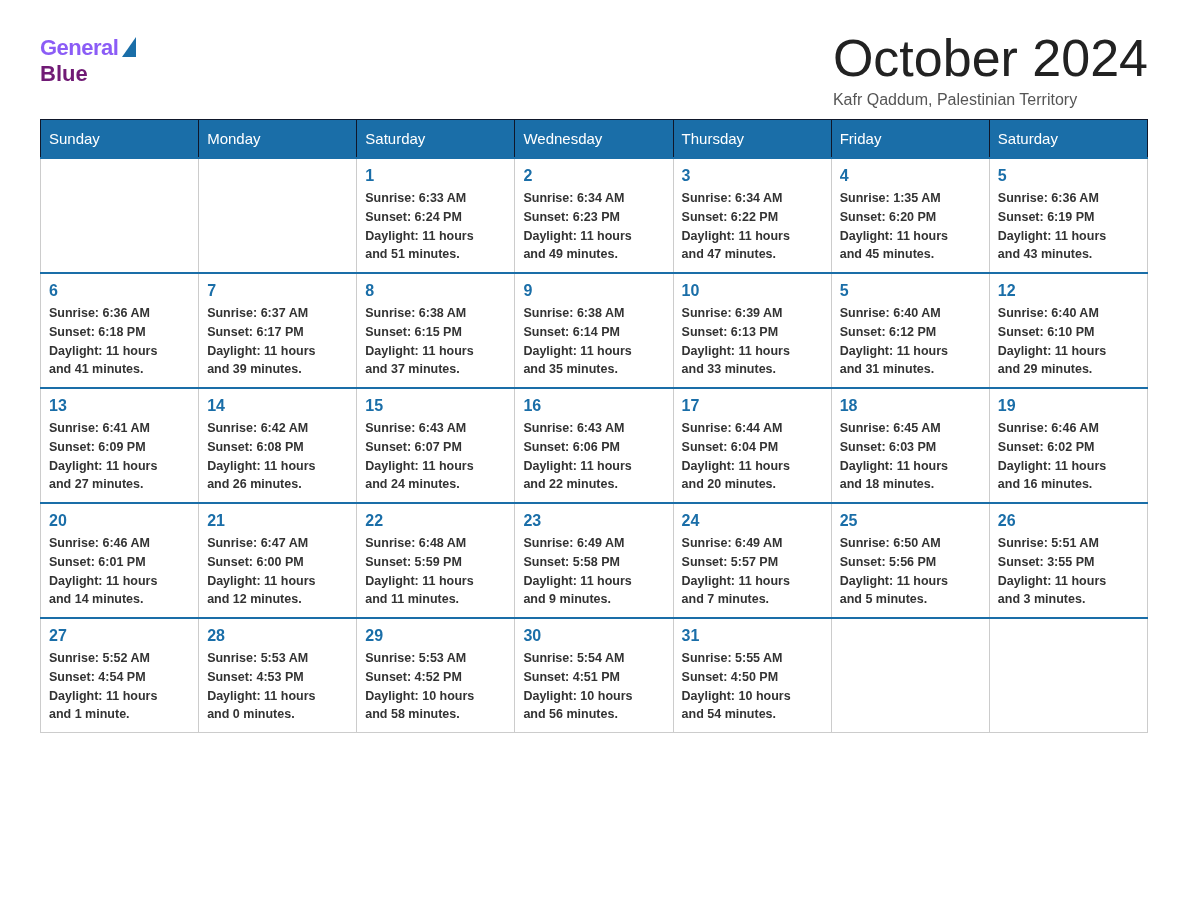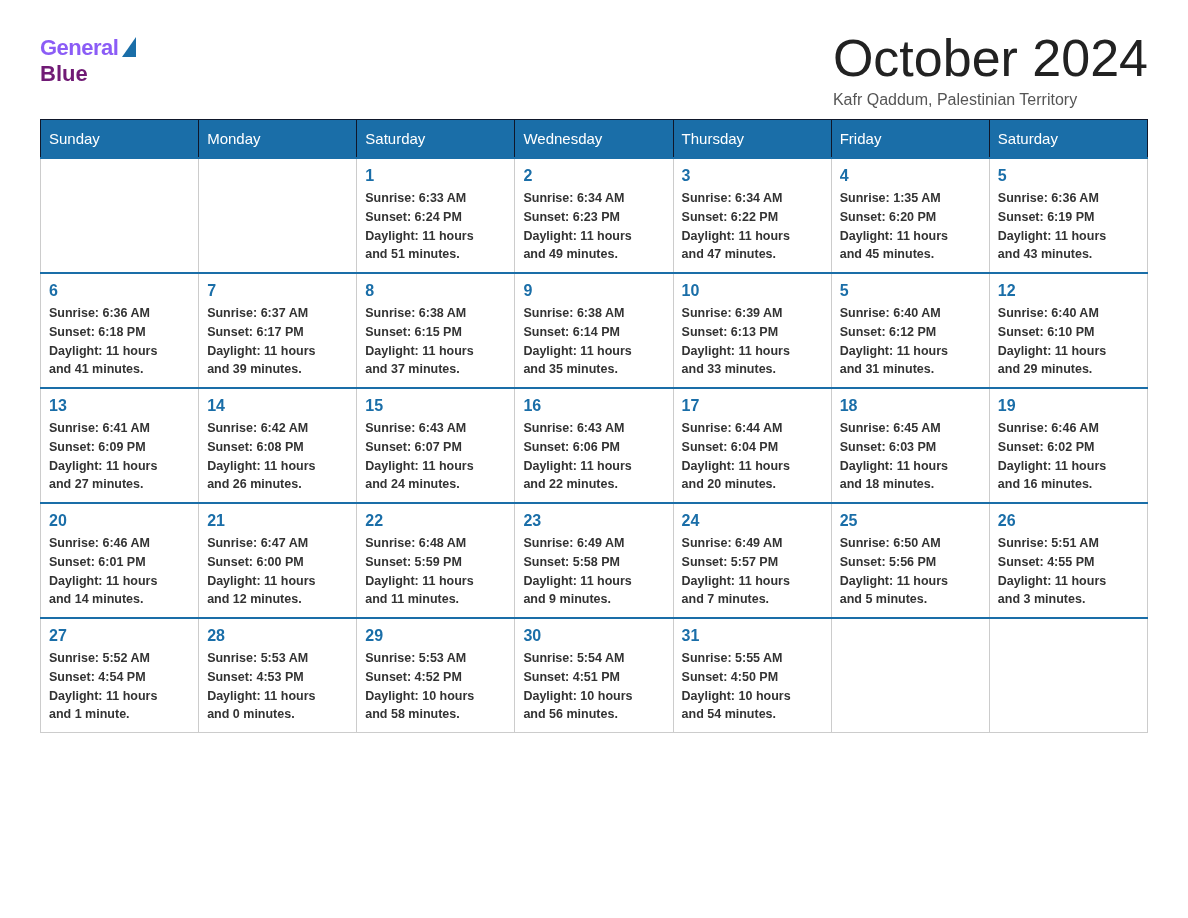--- a/index.html
+++ b/index.html
@@ -311,21 +311,21 @@
         <td>
           <span class="day-number">25</span>
           <div class="day-info" style="white-space: pre-line;">Sunrise: 6:50 AM
 Sunset: 5:56 PM
 Daylight: 11 hours
 and 5 minutes.</div>
         </td>
         <td>
           <span class="day-number">26</span>
           <div class="day-info" style="white-space: pre-line;">Sunrise: 5:51 AM
-Sunset: 4:55 PM
+Sunset: 3:55 PM
 Daylight: 11 hours
 and 3 minutes.</div>
         </td>
       </tr>
       <tr class="week-row">
         <td>
           <span class="day-number">27</span>
           <div class="day-info" style="white-space: pre-line;">Sunrise: 5:52 AM
 Sunset: 4:54 PM
 Daylight: 11 hours

